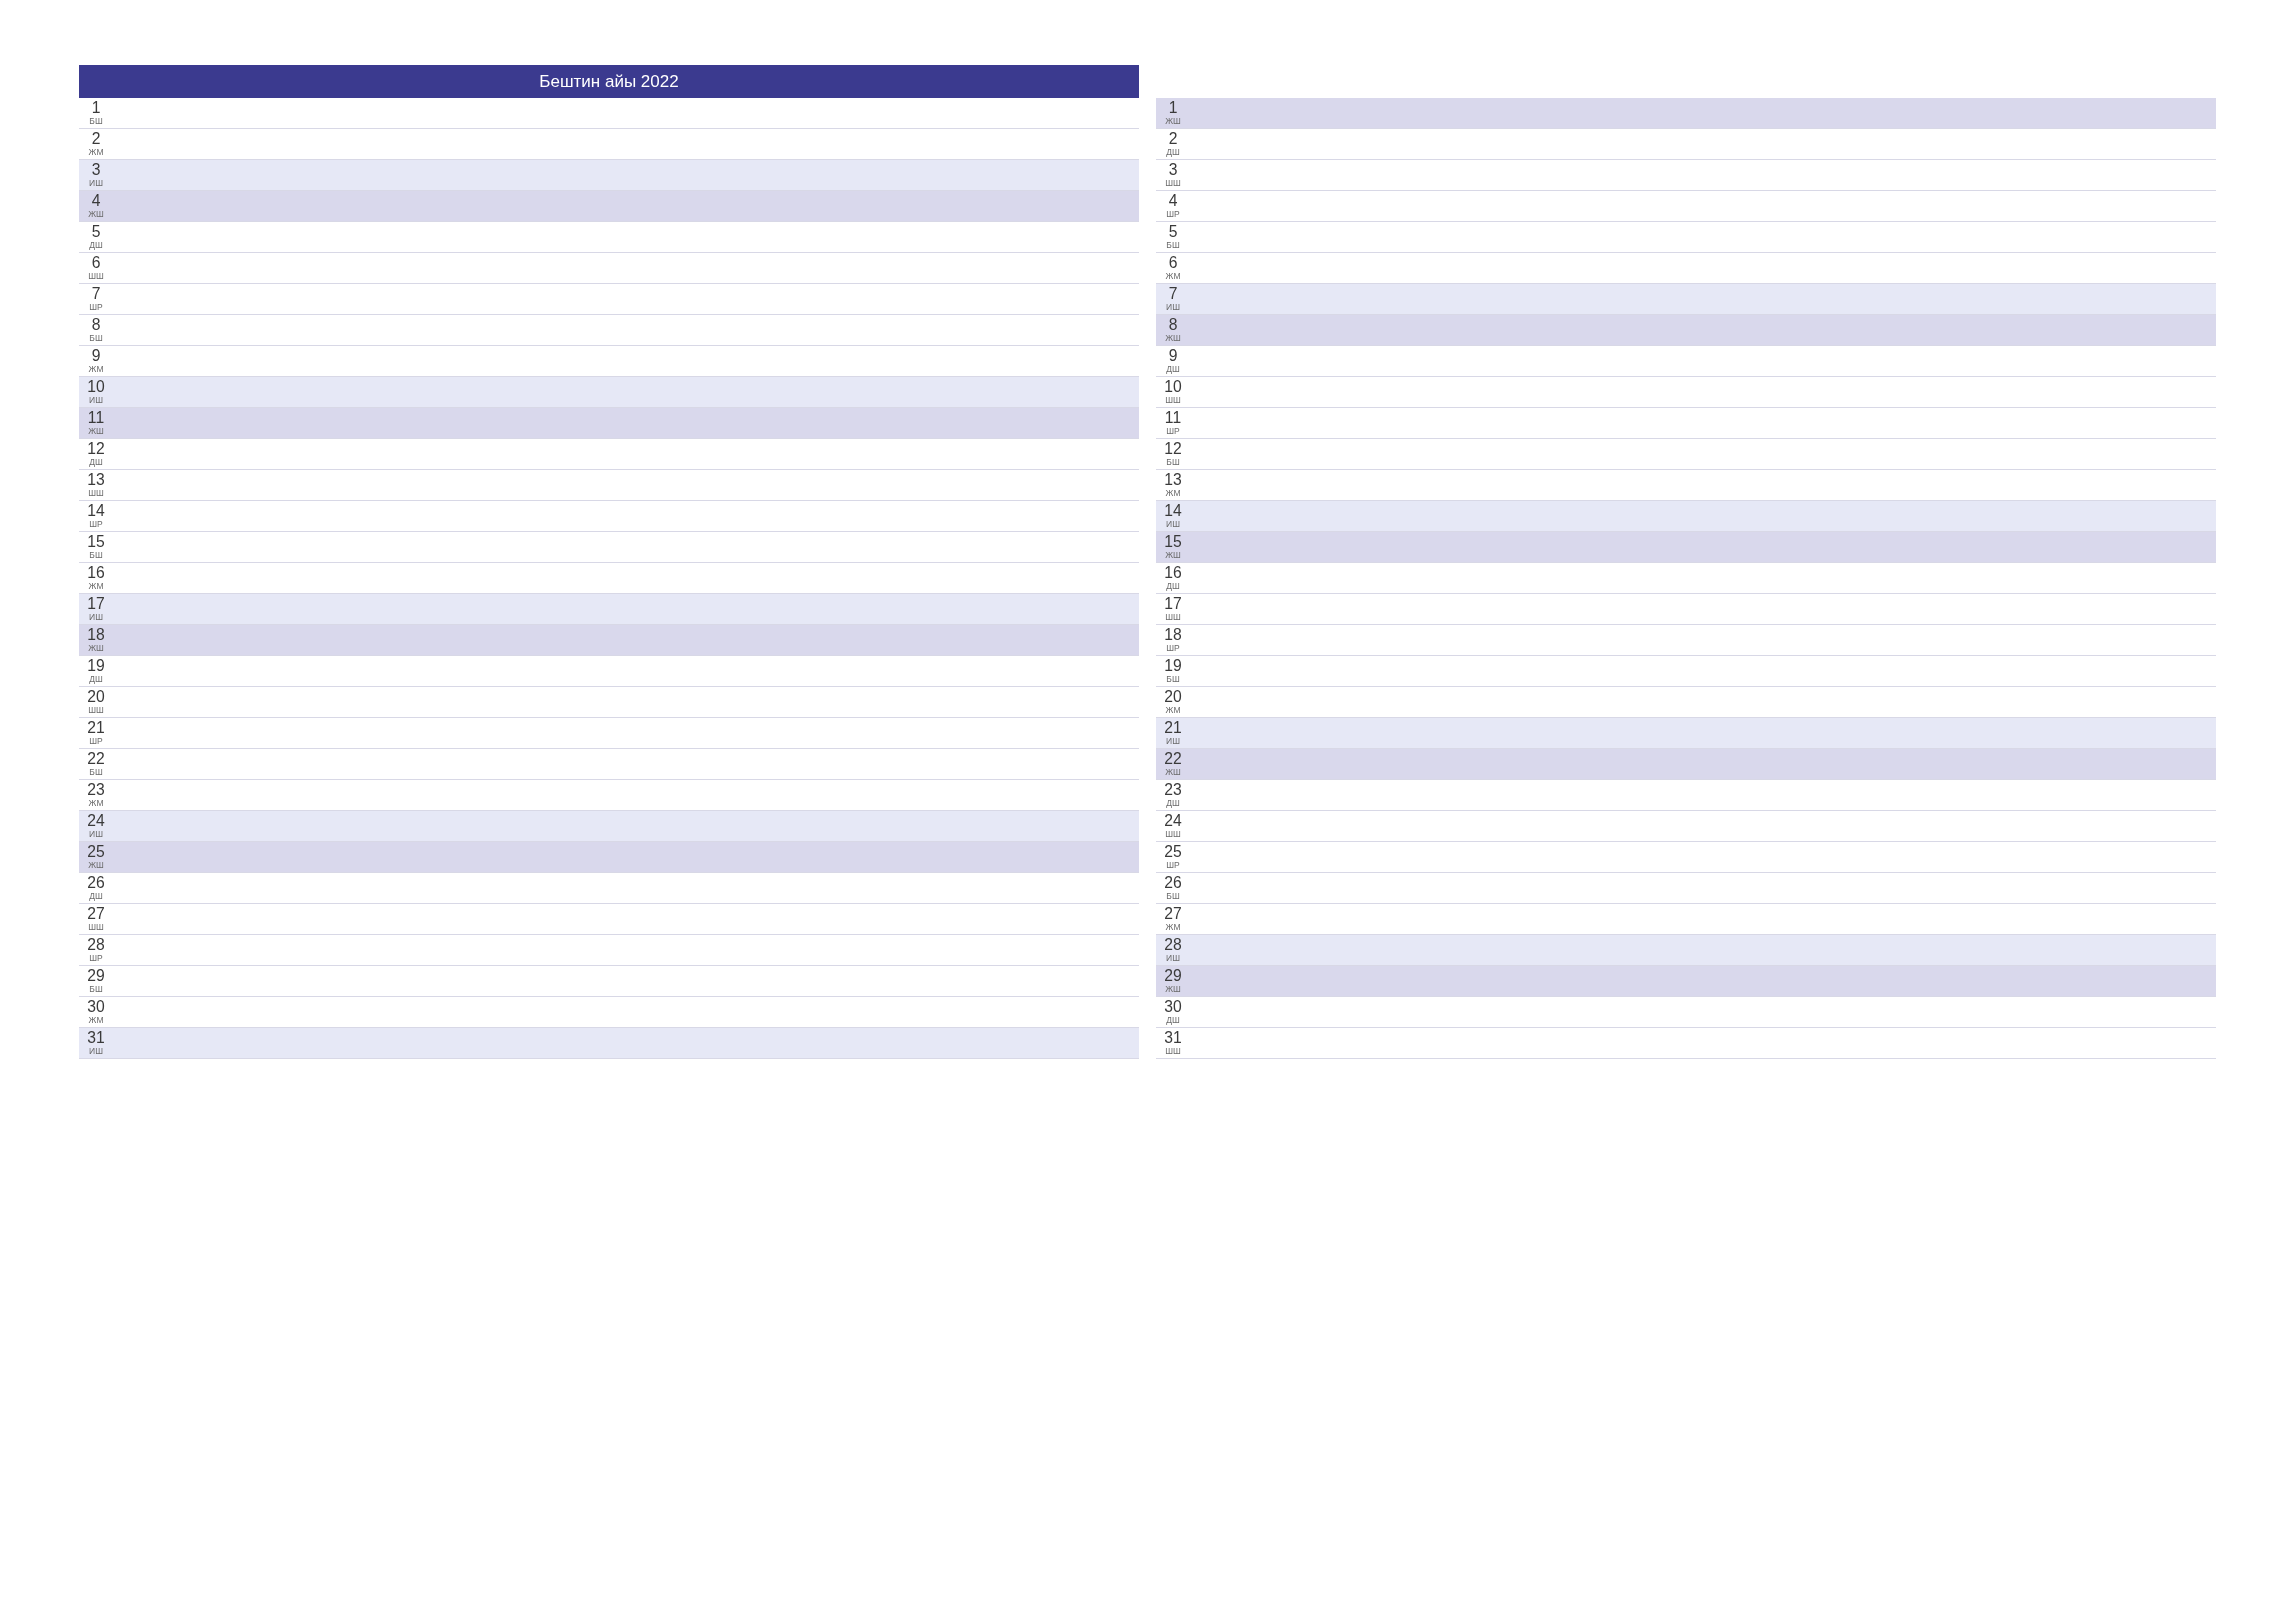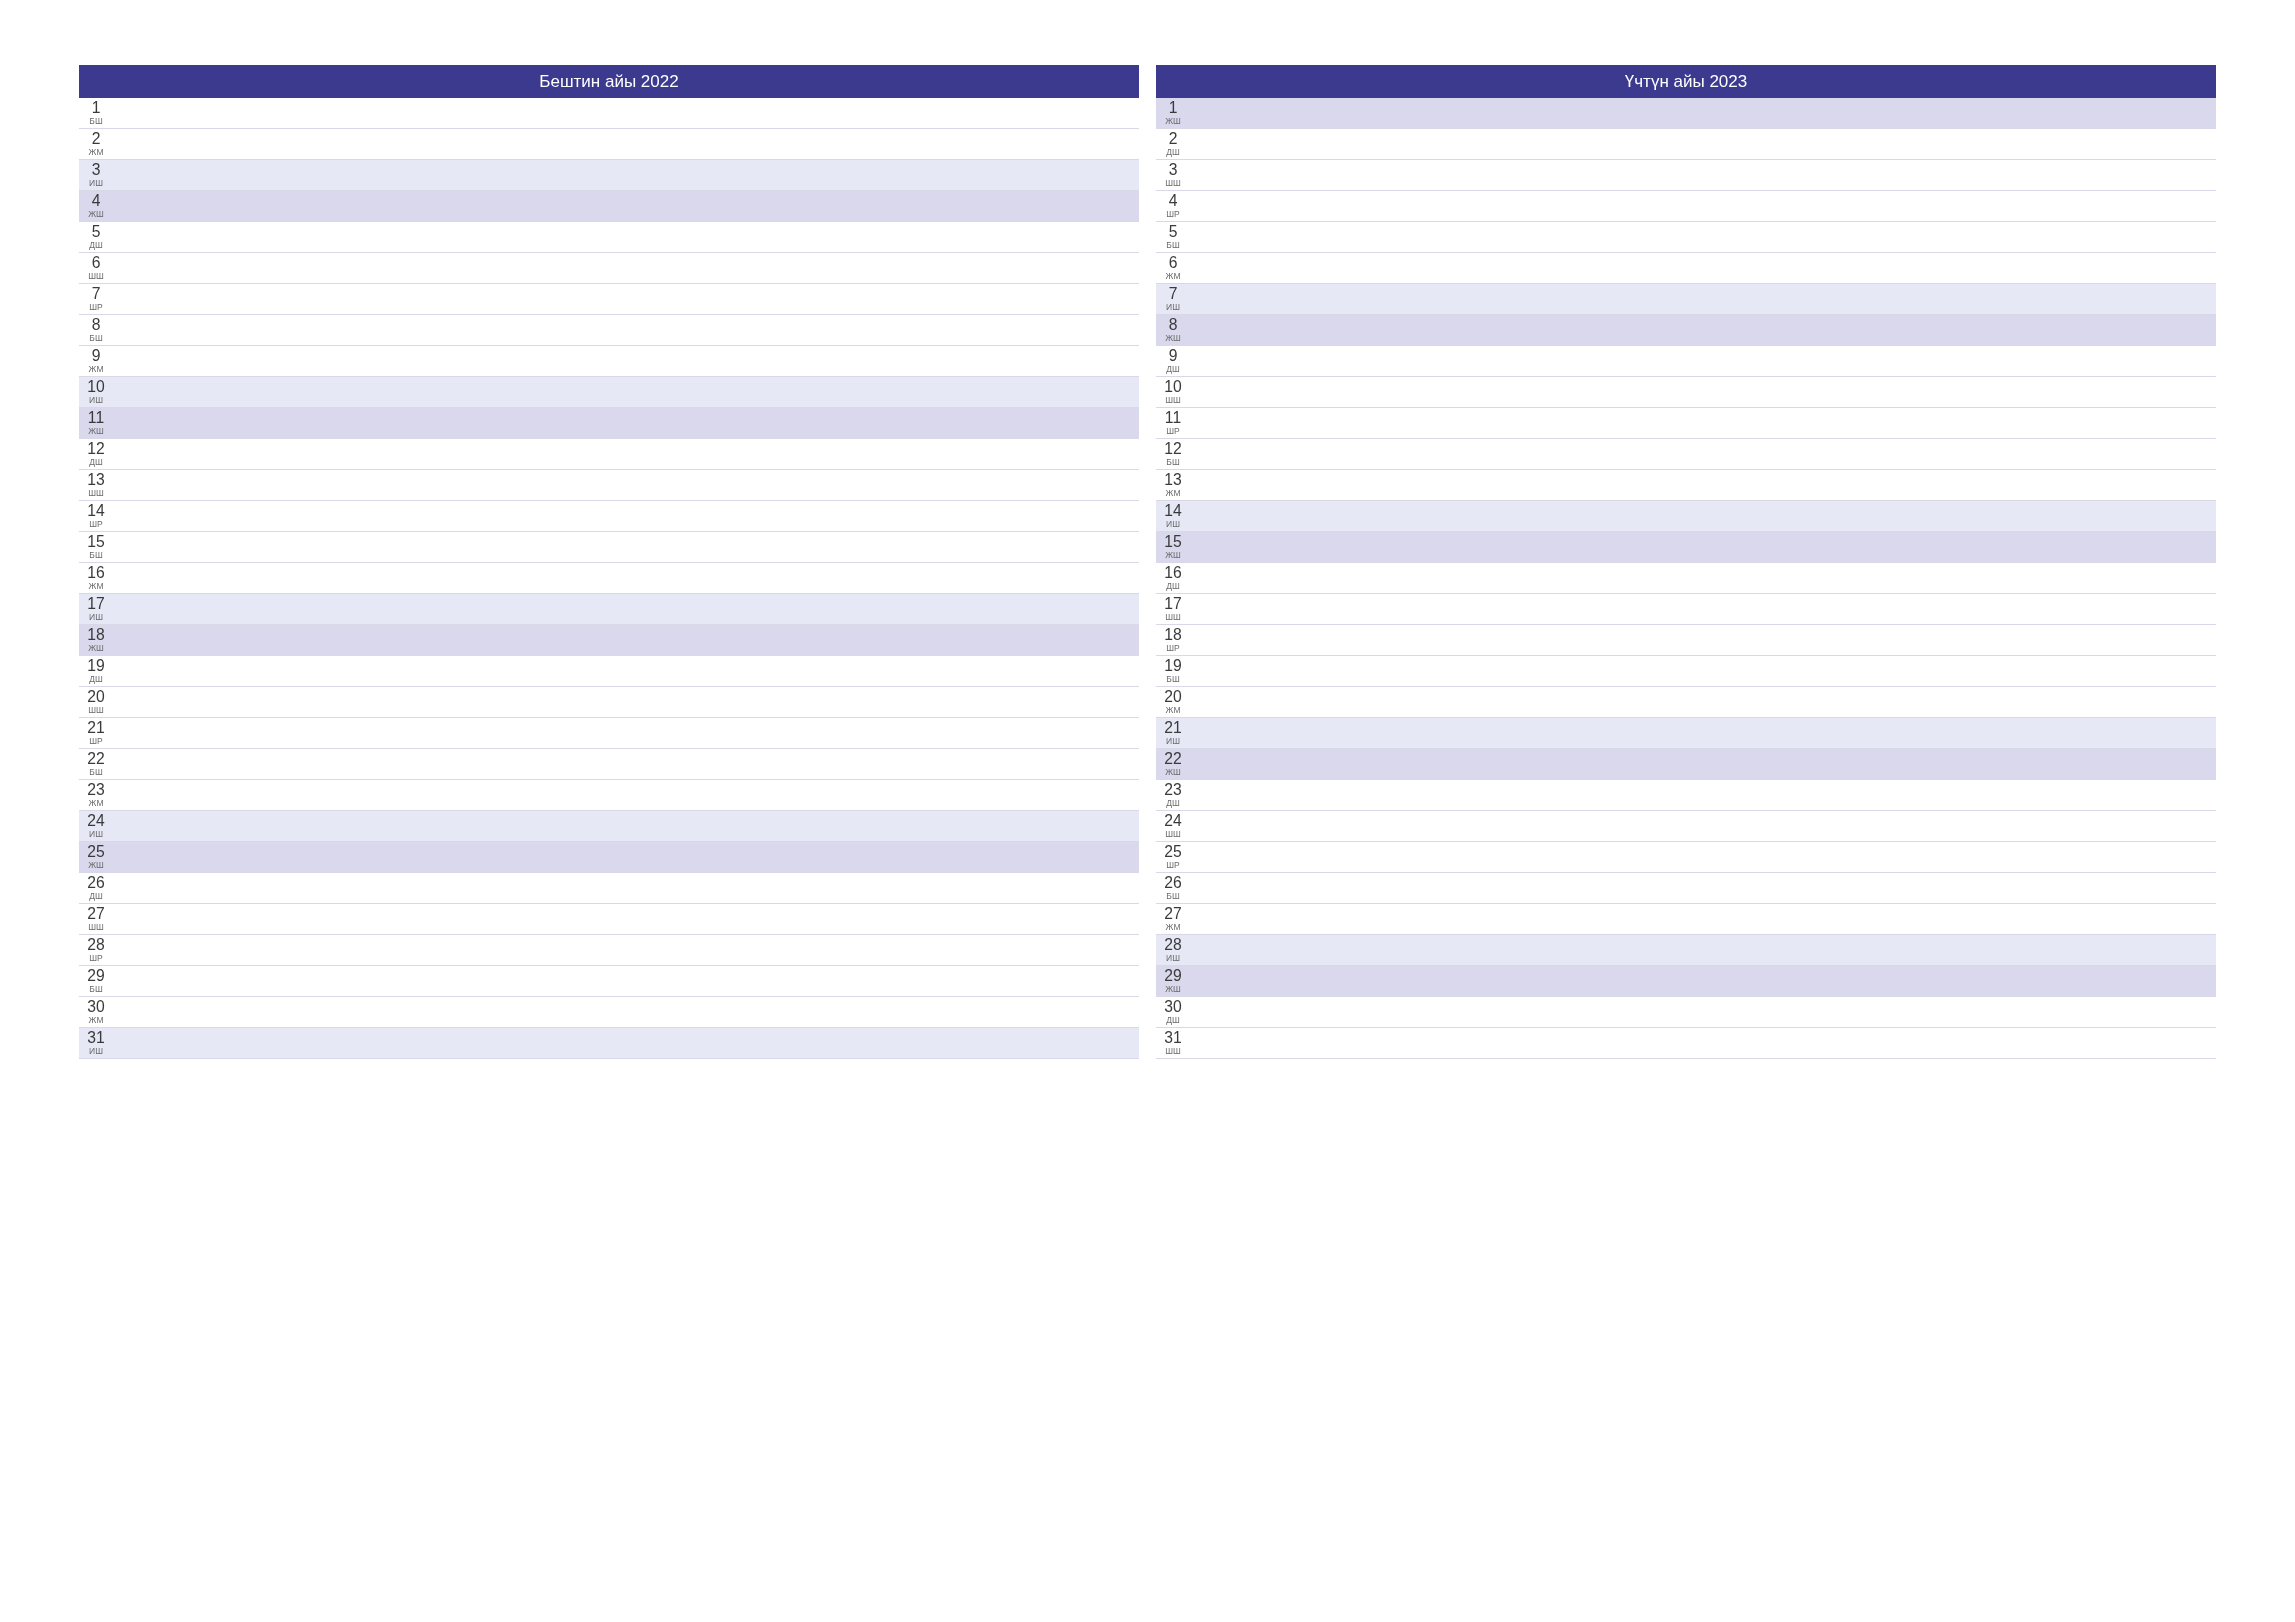--- a/index.html
+++ b/index.html
@@ -287,21 +287,20 @@
         <div class="day-row saturday">
           <div class="day-label">
             <div class="day-number">31</div>
             <div class="day-abbr">ИШ</div>
           </div>
           <div class="day-space"></div>
         </div>
       </div>
   </div>
   <div class="month-column">
-    <div class="month-header">Үчтүн айы 2023</div>
     <div id="days-right">
         <div class="day-row sunday">
           <div class="day-label">
             <div class="day-number">1</div>
             <div class="day-abbr">ЖШ</div>
           </div>
           <div class="day-space"></div>
         </div>
         <div class="day-row weekday">
           <div class="day-label">

